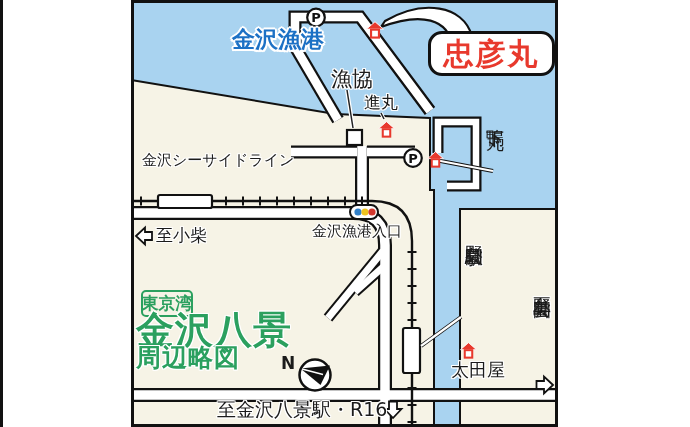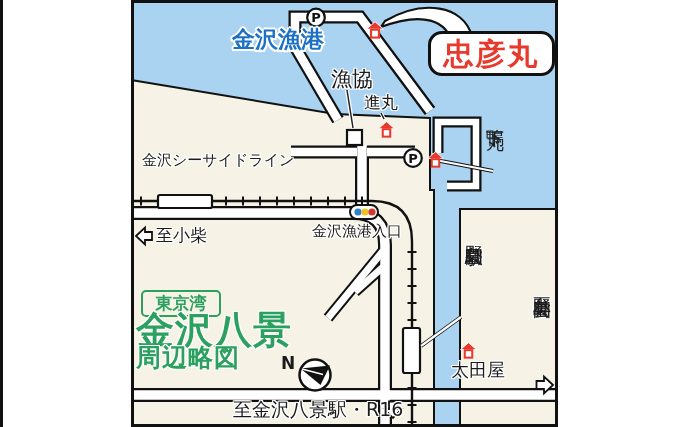--- a/index.html
+++ b/index.html
@@ -15,21 +15,21 @@
   .map{position:absolute;left:131px;top:0;width:427px;height:427px;background:var(--land);}
   .map svg.base{position:absolute;left:0;top:0;}
   .lbl{position:absolute;line-height:1;white-space:nowrap;color:var(--ink);}
   .halo{text-shadow:-1px -1px 0 #fff,1px -1px 0 #fff,-1px 1px 0 #fff,1px 1px 0 #fff,
         -1px 0 0 #fff,1px 0 0 #fff,0 -1px 0 #fff,0 1px 0 #fff;}
   .vert{writing-mode:vertical-rl;text-orientation:upright;letter-spacing:1px;}
   .blue-big{font-size:23px;font-weight:bold;color:var(--blue-label);
         text-shadow:-2px 0 0 #fff,2px 0 0 #fff,0 -2px 0 #fff,0 2px 0 #fff,
         -1.5px -1.5px 0 #fff,1.5px -1.5px 0 #fff,-1.5px 1.5px 0 #fff,1.5px 1.5px 0 #fff;margin-left:44px;}
   .green{color:var(--green);font-weight:bold;}
-  .badge{position:absolute;left:10px;top:290px;width:80px;height:27px;border:2.5px solid var(--green);
+  .badge{position:absolute;left:10px;top:290px;width:52px;height:27px;border:2.5px solid var(--green);
          border-radius:5px;display:flex;align-items:center;justify-content:center;}
   .badge span{font-size:17px;line-height:1;}
   .title1{left:5px;top:311px;font-size:38px;letter-spacing:1px;}
   .title1s{left:168px;top:321px;font-size:26px;}
   .title2{left:5px;top:345px;font-size:25px;letter-spacing:1px;}
   .callout{position:absolute;left:297px;top:31px;width:127px;height:45px;background:#fff;
            border:3px solid #111;border-radius:14px;display:flex;align-items:center;justify-content:center;}
   .callout span{color:var(--red);font-size:30px;font-weight:bold;letter-spacing:2px;line-height:1;
         text-shadow:-2px 0 0 #fff,2px 0 0 #fff,0 -2px 0 #fff,0 2px 0 #fff,
         -1.5px -1.5px 0 #fff,1.5px -1.5px 0 #fff,-1.5px 1.5px 0 #fff,1.5px 1.5px 0 #fff;}
@@ -144,21 +144,21 @@
     <span class="lbl halo" style="left:25px;top:227px;font-size:17px;">至小柴</span>
     <span class="lbl halo" style="left:145px;top:224px;font-size:15px;margin-left:36px;">金沢漁港入口</span>
 
     <div class="badge">
       <span class="lbl green" style="position:static;">東京湾</span>
     </div>
     <span class="lbl green halo title1">金沢八景</span>
     <span class="lbl green halo title2">周辺略図</span>
 
     <span class="lbl" style="left:150px;top:355px;font-size:17px;font-weight:bold;">N</span>
-    <span class="lbl halo" style="left:102px;top:400px;font-size:19px;">至金沢八景駅・R16</span>
+    <span class="lbl halo" style="left:86px;top:400px;font-size:19px;">至金沢八景駅・R16</span>
 
     <span class="lbl vert halo" style="left:334px;top:231px;font-size:18px;">野島公園駅</span>
     <span class="lbl vert halo" style="left:402px;top:283px;font-size:18px;">至野島公園</span>
     <span class="lbl halo" style="left:320px;top:361px;font-size:18px;">太田屋</span>
 
     <div class="callout">
       <span>忠彦丸</span>
     </div>
   </div>
 </div>

